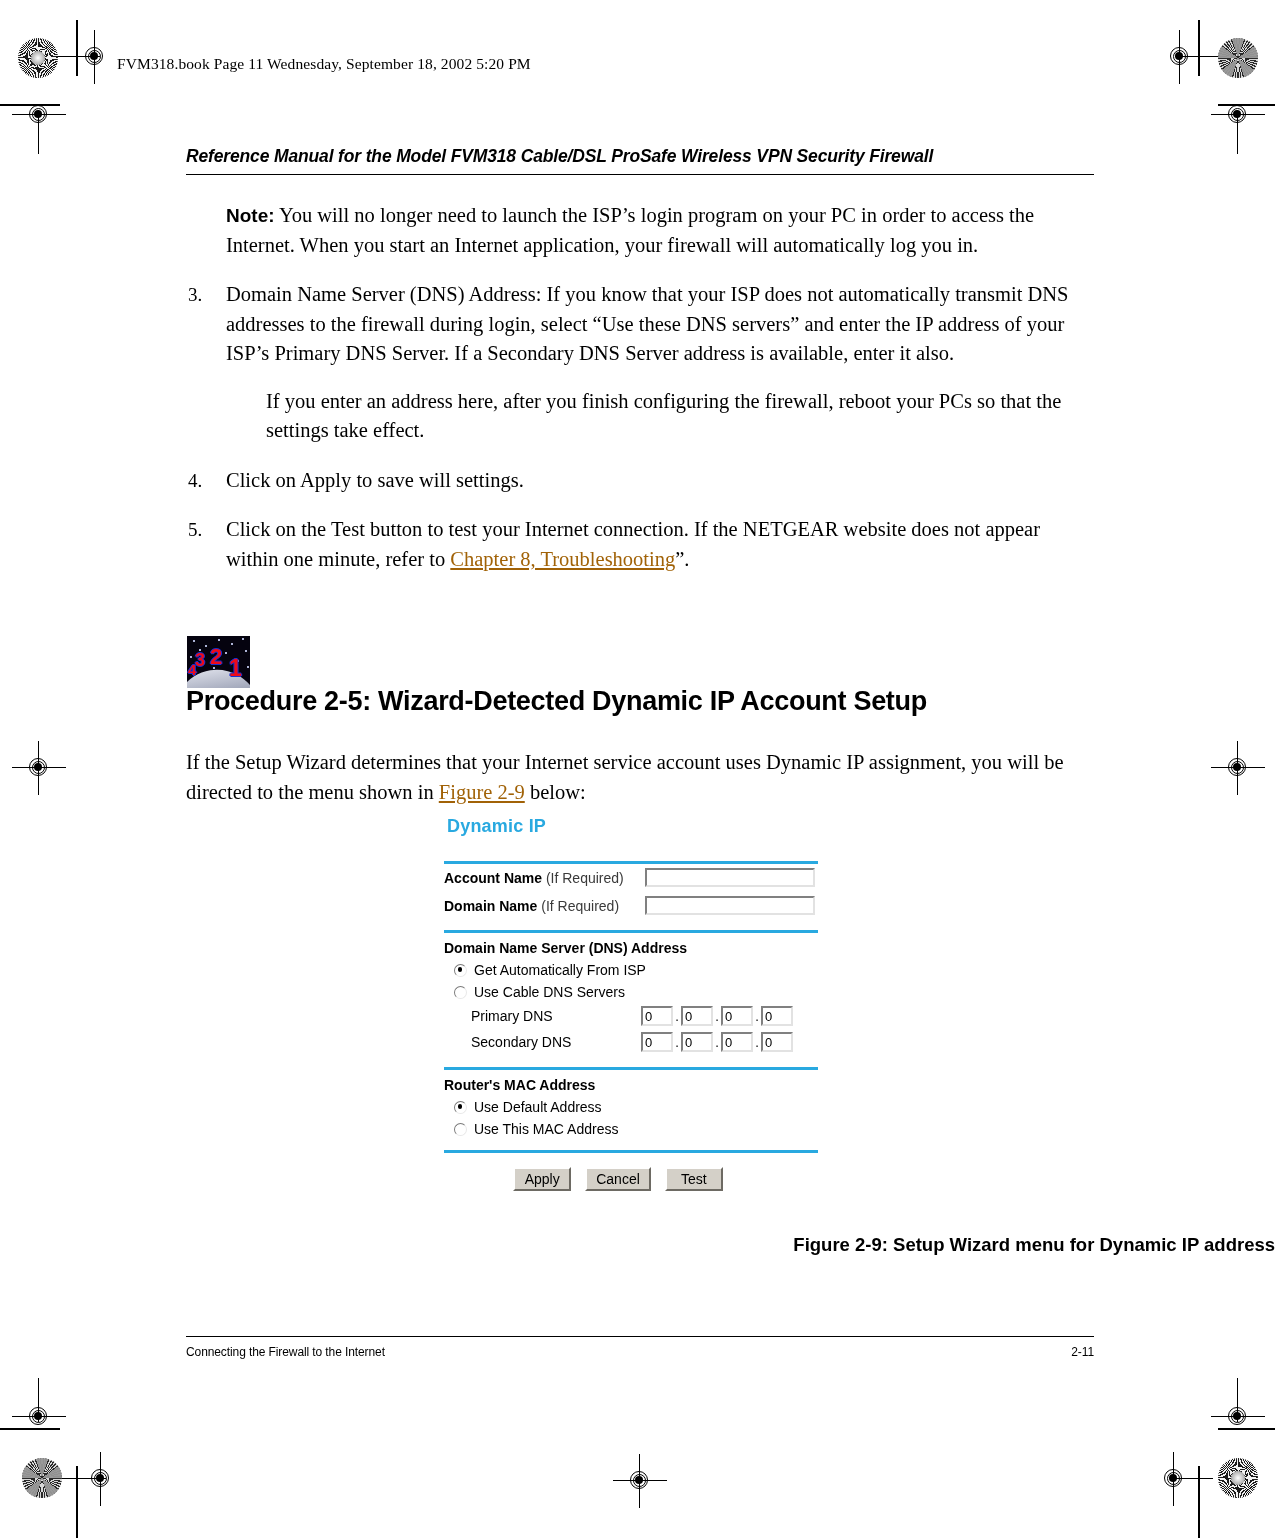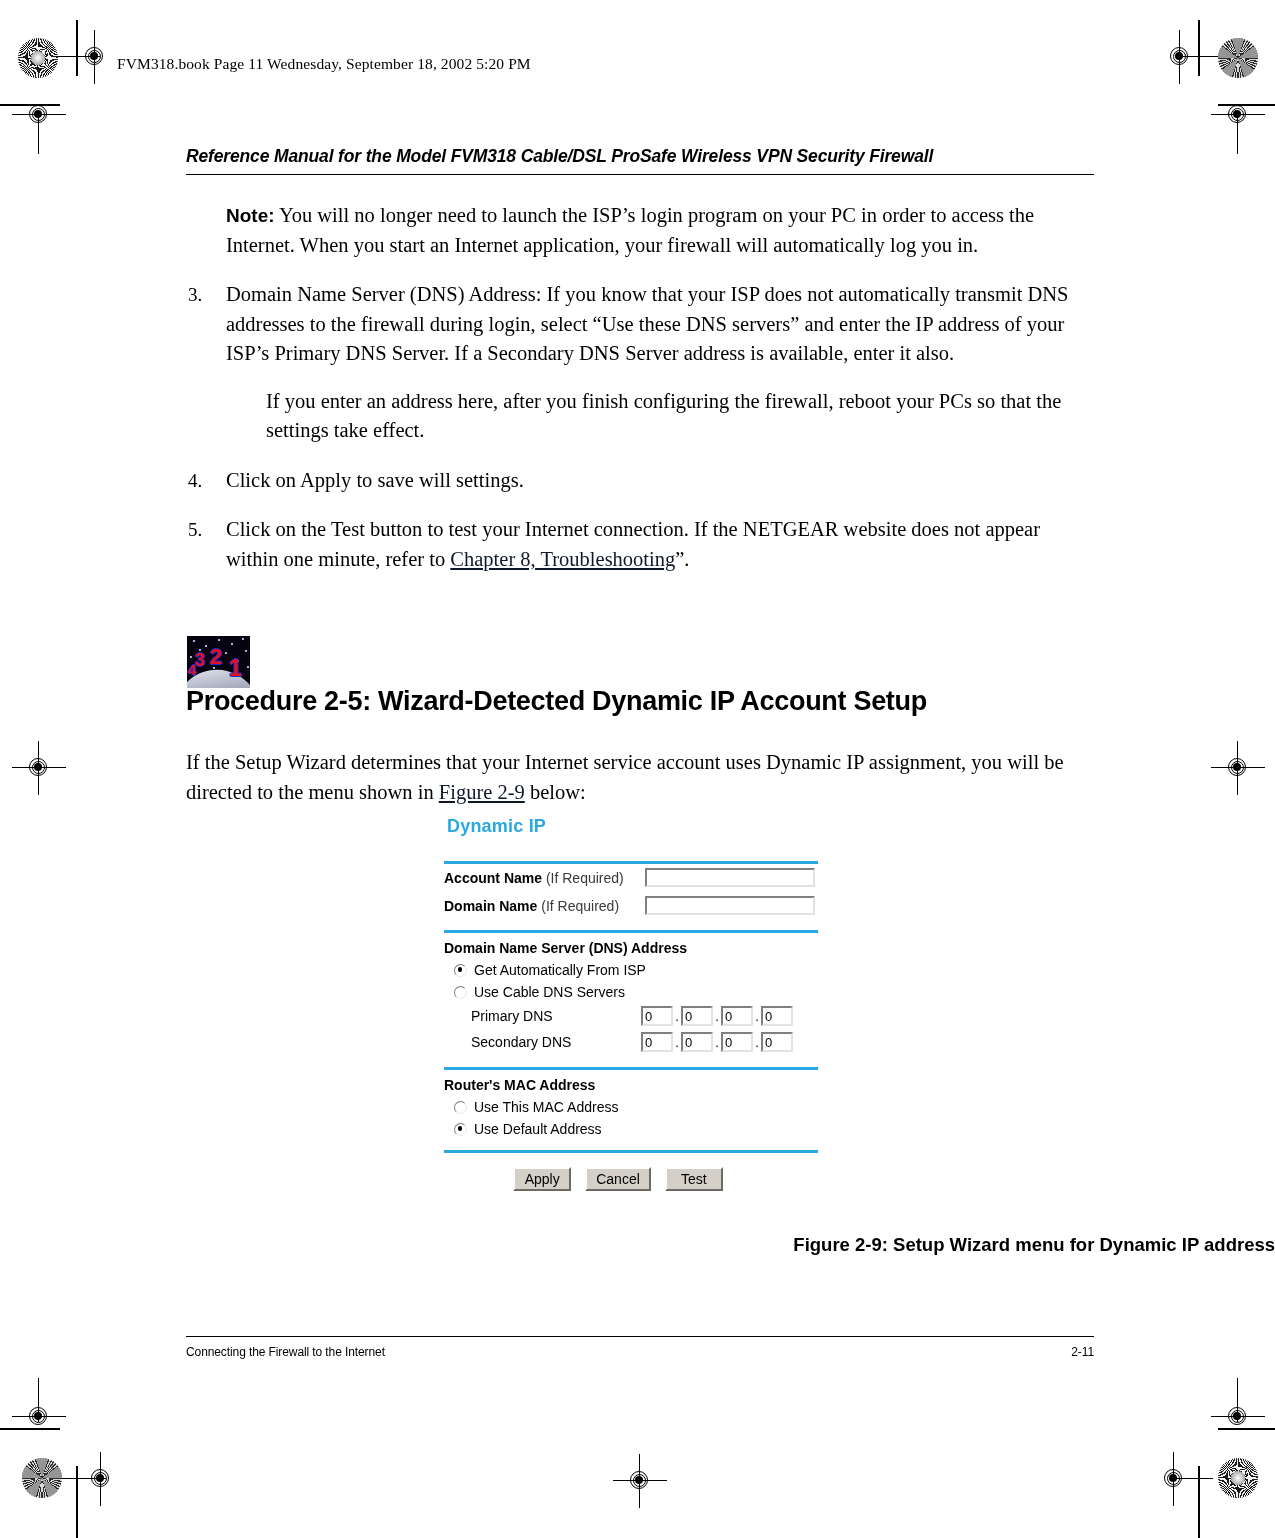--- a/index.html
+++ b/index.html
@@ -179,21 +179,21 @@
     font-size: 20.5px;
     line-height: 29.5px;
   }
   .sub-para {
     margin-top: 18px;
     margin-left: 80px;
     width: 828px;
     font-size: 20.5px;
     line-height: 29.5px;
   }
-  .xref { color: #0f172a; }
+  .xref { color: #a16207; }
 
   .proc-icon {
     position: absolute;
     left: 187px;
     top: 636px;
     width: 63px;
     height: 52px;
     background: #05030f;
     overflow: hidden;
   }
@@ -623,27 +623,27 @@
       </span>
     </div>
   </div>
 
   <div class="blue-rule" style="margin-top:12px;"></div>
 
   <div class="fig-section">
     <div class="sect-title">Router's MAC Address</div>
 
     <div class="radio-row">
+      <span class="radio checked"></span>
+      <span>Use Default Address</span>
+    </div>
+
+    <div class="radio-row">
       <span class="radio"></span>
       <span>Use This MAC Address</span>
-    </div>
-
-    <div class="radio-row">
-      <span class="radio checked"></span>
-      <span>Use Default Address</span>
     </div>
   </div>
 
   <div class="blue-rule" style="margin-top:10px;"></div>
 
   <div class="btn-row">
     <button class="btn">Apply</button>
     <button class="btn">Cancel</button>
     <button class="btn">Test</button>
   </div>

